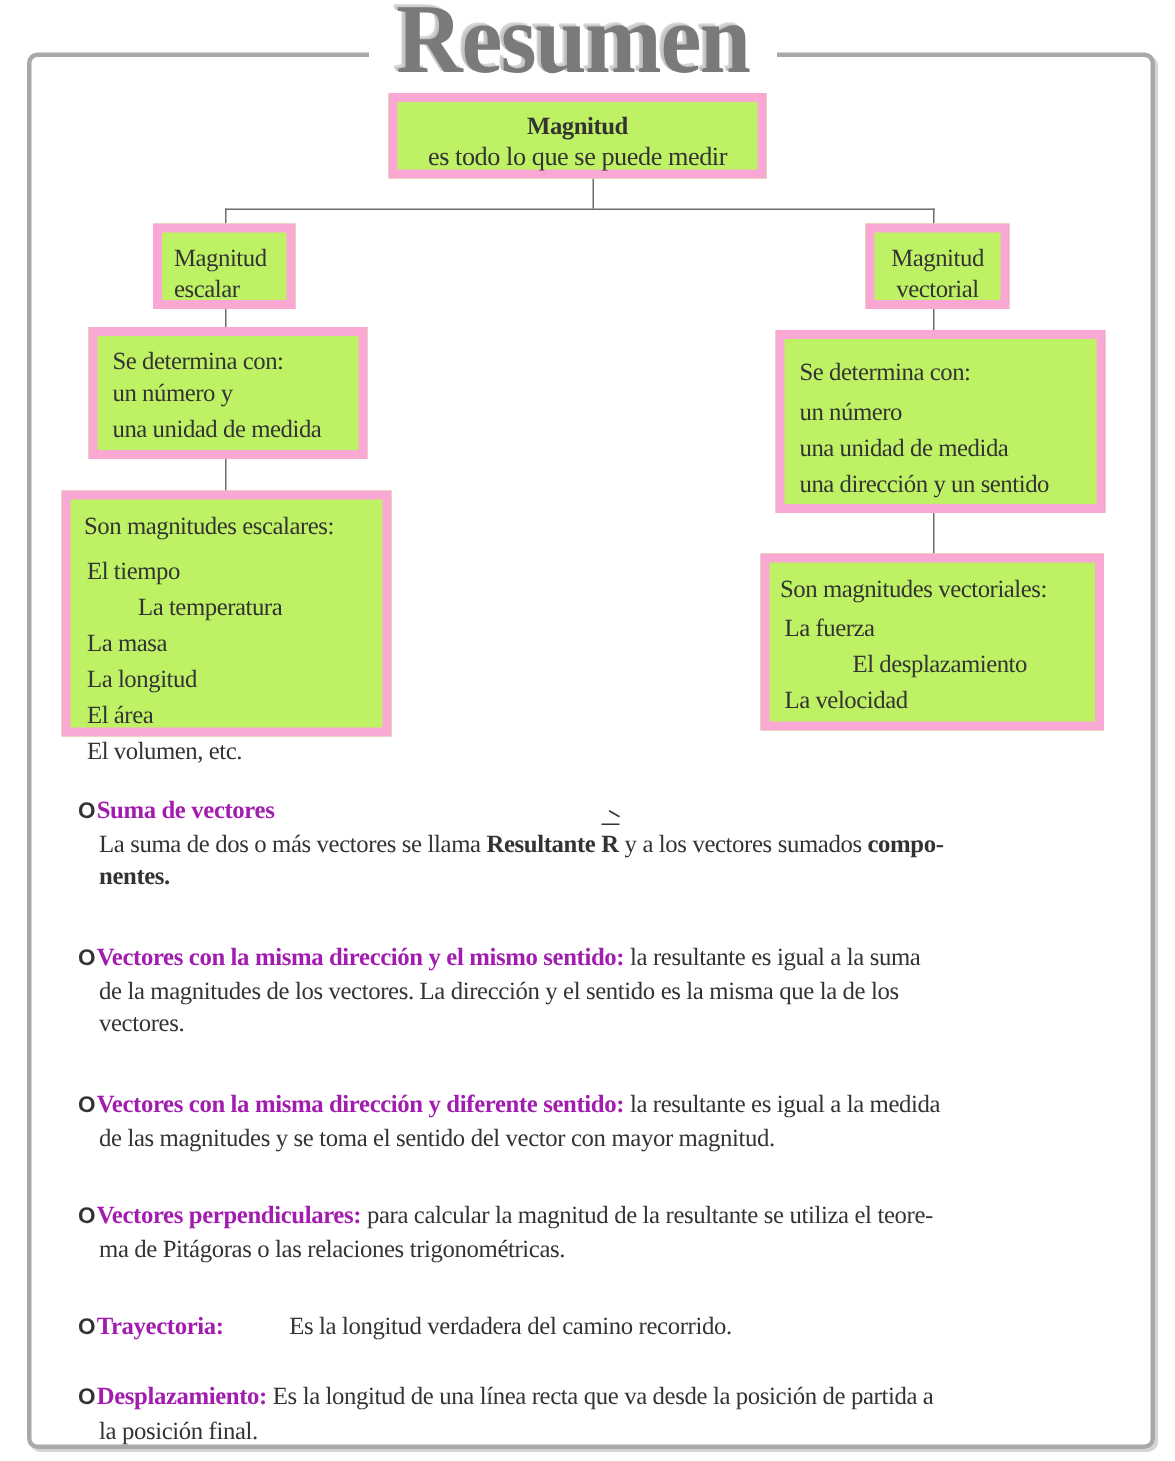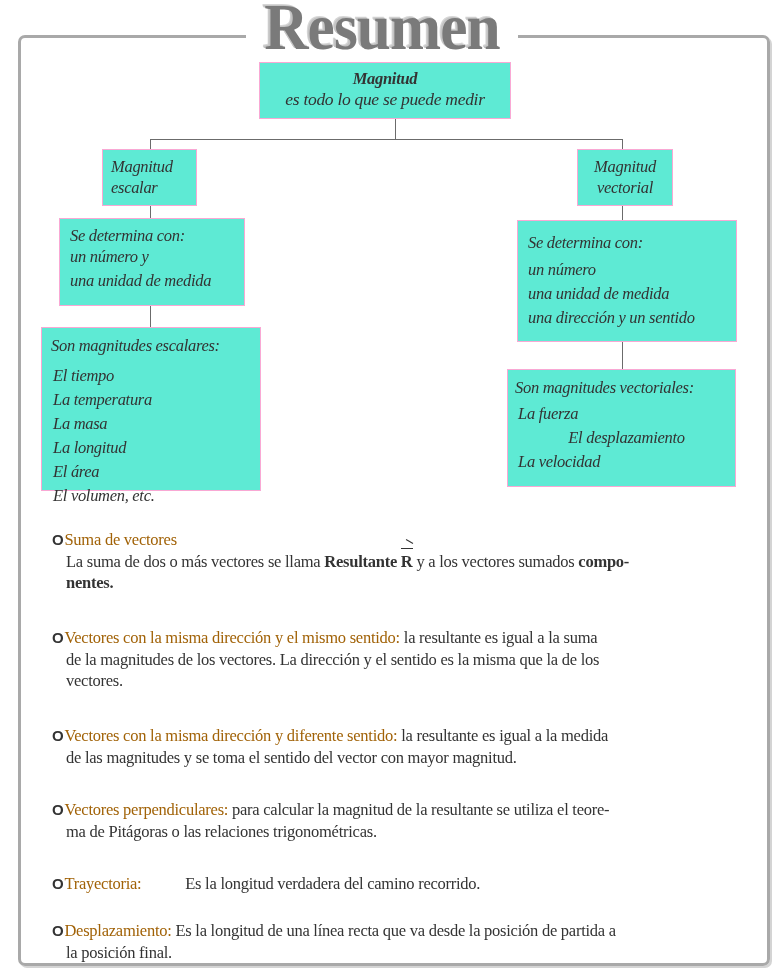--- a/index.html
+++ b/index.html
@@ -7,30 +7,30 @@
          font-family:"Liberation Serif","DejaVu Serif",serif; color:#2a2a2a; }
   .frame { position:absolute; left:18px; top:35px; width:752px; height:931px;
            border:3px solid #a9a9a9; border-radius:7px; box-sizing:border-box;
            box-shadow: 2px 2px 0 #d4d4d4; }
   .title-mask { position:absolute; left:246px; top:0; width:272px; height:60px; background:#fff; }
   .title { position:absolute; left:246px; top:-9px; width:272px; text-align:center;
            font-family:"Liberation Serif","DejaVu Serif",serif; font-weight:bold;
            font-size:66px; letter-spacing:-1px; color:#7a7a7a; line-height:72px;
            transform:scaleX(0.93); transform-origin:center;
            text-shadow:-2px -1px 0 #c4c4c4, -3px -2px 0 #d6d6d6; }
-  .box { position:absolute; border:1px solid #f9a8d4; background:#5eead4; box-sizing:border-box;
-         font-size:16.5px; line-height:21px; color:#333; letter-spacing:-0.3px;font-style:italic; }
+  .box { position:absolute; border:6px solid #f9a8d4; background:#bef264; box-sizing:border-box;
+         font-size:16.5px; line-height:21px; color:#333; letter-spacing:-0.3px; }
   .line { position:absolute; background:#6b6b6b; }
   .h { height:1px; } .v { width:1px; }
   .box .center { text-align:center; }
   .b { font-weight:bold; }
   .list-head { margin-bottom:8px; }
   .section { position:absolute; left:52px; width:690px; font-size:16.5px; line-height:21.5px; color:#333; letter-spacing:-0.25px; }
   .section .bullet { font-weight:bold; font-family:"Liberation Sans","DejaVu Sans",sans-serif; font-size:15px; margin-right:1px; }
-  .section .heading { font-weight:normal; color:#a16207; }
+  .section .heading { font-weight:bold; color:#a21caf; }
   .section .body { padding-left:14px; }
   .vec { position:relative; display:inline-block; }
   .vec .arrow { position:absolute; left:0; right:0; top:-3px; height:1px; background:#333; }
   .vec .arrow:after { content:""; position:absolute; right:0; top:-5px; width:8px; height:1px; background:#333; transform:rotate(30deg); transform-origin:right center; }
 </style>
 </head>
 <body>
 
 <div class="frame"></div>
 <div class="title-mask"></div>
@@ -55,21 +55,21 @@
   <div>escalar</div>
 </div>
 <div class="box" style="left:59px; top:218px; width:186px; height:88px; padding:6px 0 0 10px;">
   <div>Se determina con:</div>
   <div>un número y</div>
   <div style="margin-top:3px;">una unidad de medida</div>
 </div>
 <div class="box" style="left:41px; top:327px; width:220px; height:164px; padding:6px 0 0 9px; line-height:24px;">
   <div class="list-head" style="margin-bottom:6px;">Son magnitudes escalares:</div>
   <div style="padding-left:2px;">El tiempo</div>
-  <div style="padding-left:2px;">La temperatura</div>
+  <div style="padding-left:2px;margin-left:34px;">La temperatura</div>
   <div style="padding-left:2px;">La masa</div>
   <div style="padding-left:2px;">La longitud</div>
   <div style="padding-left:2px;">El área</div>
   <div style="padding-left:2px;">El volumen, etc.</div>
 </div>
 
 <div class="box" style="left:577px; top:149px; width:96px; height:57px; padding-top:6px;">
   <div class="center">Magnitud</div>
   <div class="center">vectorial</div>
 </div>

